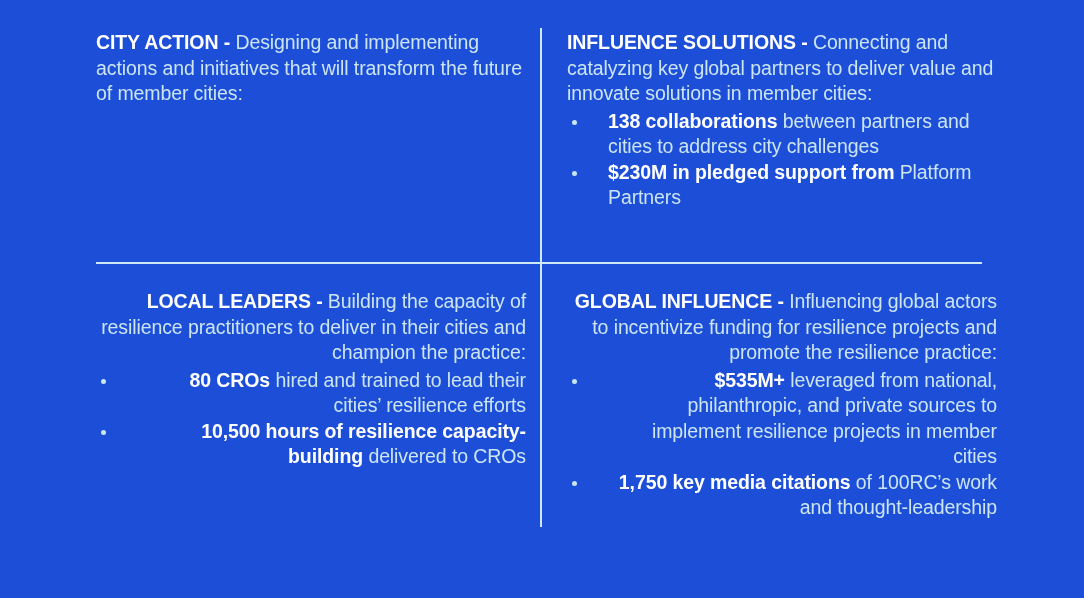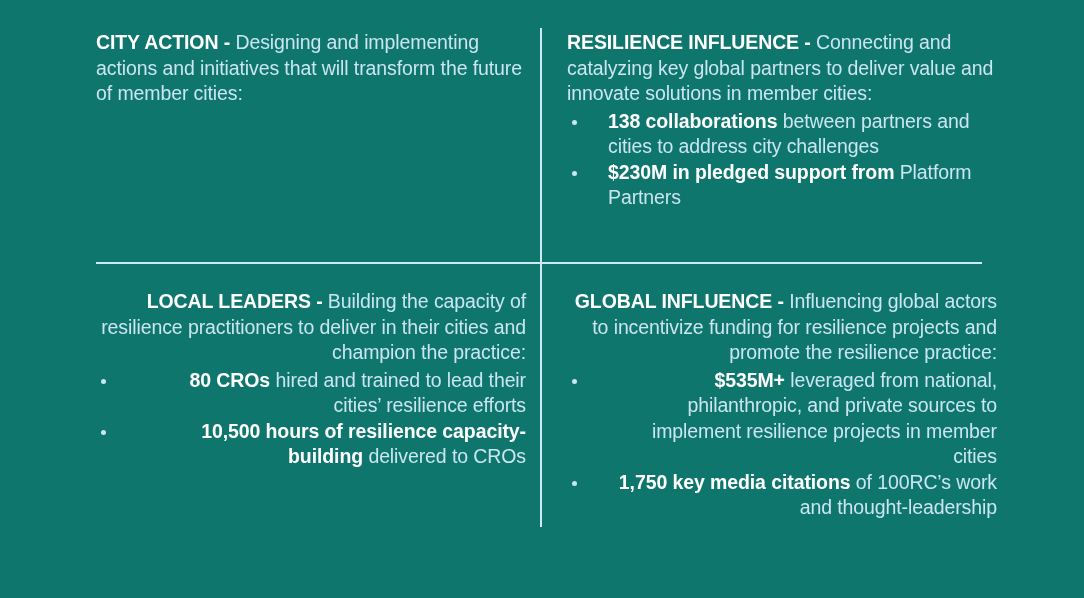--- a/index.html
+++ b/index.html
@@ -11,21 +11,21 @@
     height: 598px;
     background: #0093CE;
     font-family: "Liberation Sans", sans-serif;
     overflow: hidden;
     position: relative;
   }
 
   .page {
     position: absolute;
     inset: 0;
-    background: #0f766e;
+    background: #1d4ed8;
   }
 
   
   .grid {
     position: absolute;
     left: 0;
     top: 0;
     width: 1084px;
     height: 540px;
   }
@@ -120,21 +120,21 @@
     <section class="quad col-left row-top">
       <p class="intro">
         <span class="heading">CITY ACTION -</span><span> Designing and implementing actions and initiatives that will transform the future of member cities:</span>
       </p>
       <ul class="bullets">
       </ul>
     </section>
 
     <section class="quad col-right row-top">
       <p class="intro">
-        <span class="heading">RESILIENCE INFLUENCE -</span><span> Connecting and catalyzing key global partners to deliver value and innovate solutions in member cities:</span>
+        <span class="heading">INFLUENCE SOLUTIONS -</span><span> Connecting and catalyzing key global partners to deliver value and innovate solutions in member cities:</span>
       </p>
       <ul class="bullets">
         <li>
           <span class="dot"></span><span class="strong">138 collaborations</span><span> between partners and cities to address city challenges</span>
         </li>
         <li>
           <span class="dot"></span><span class="strong">$230M in pledged support from</span><span> Platform Partners</span>
         </li>
       </ul>
     </section>

